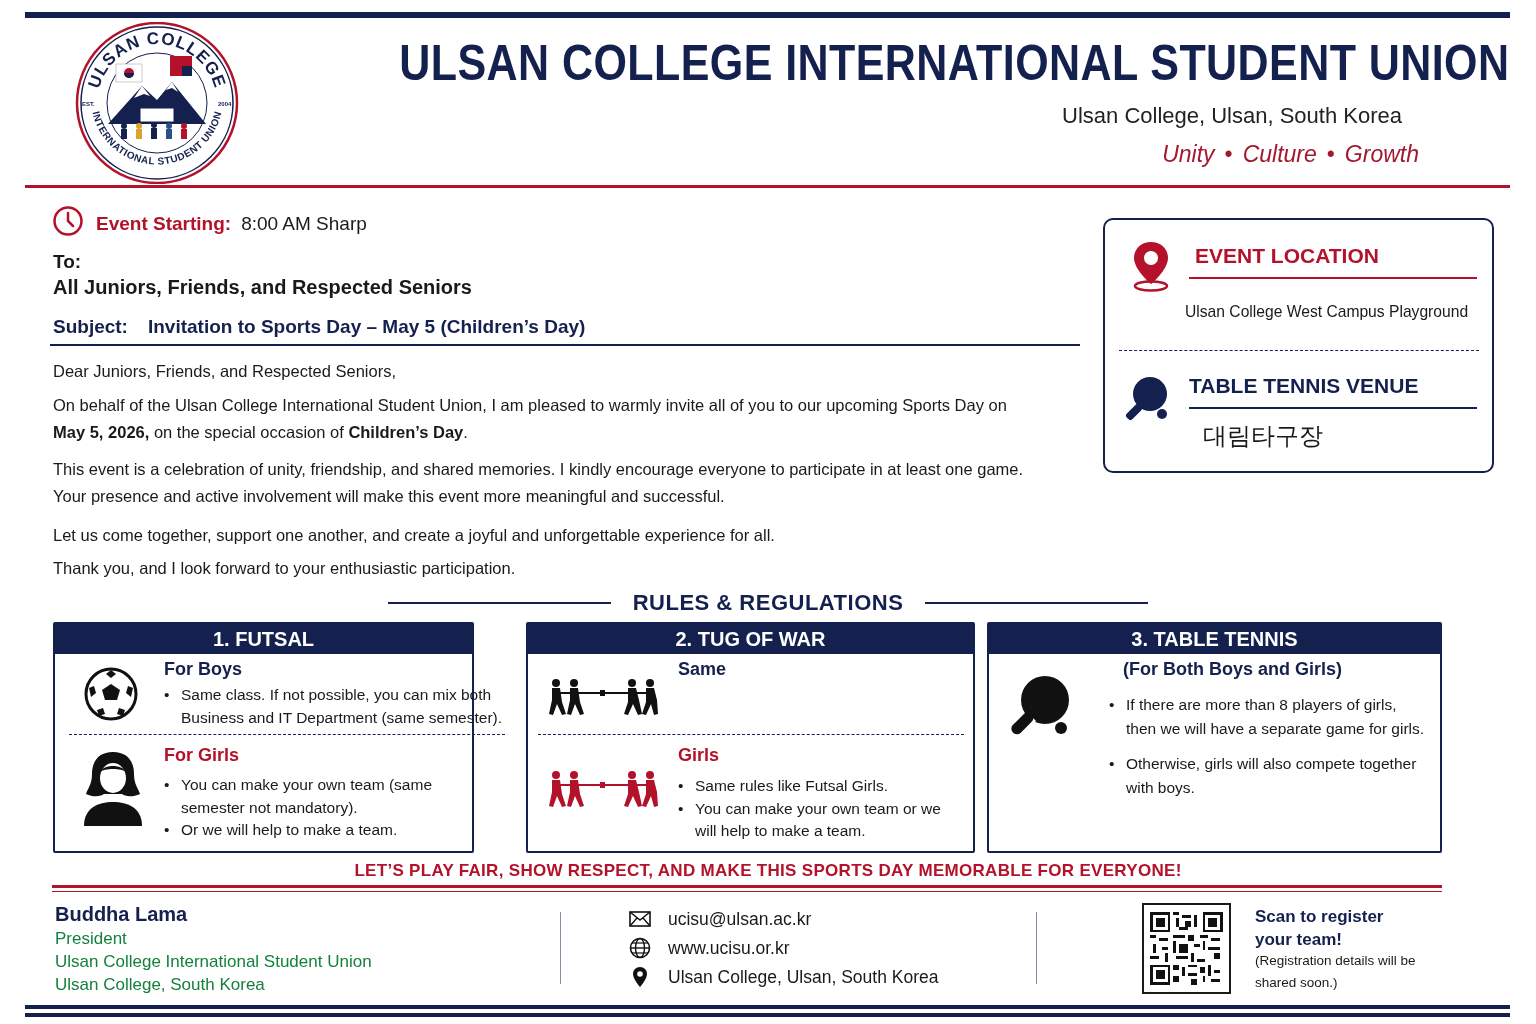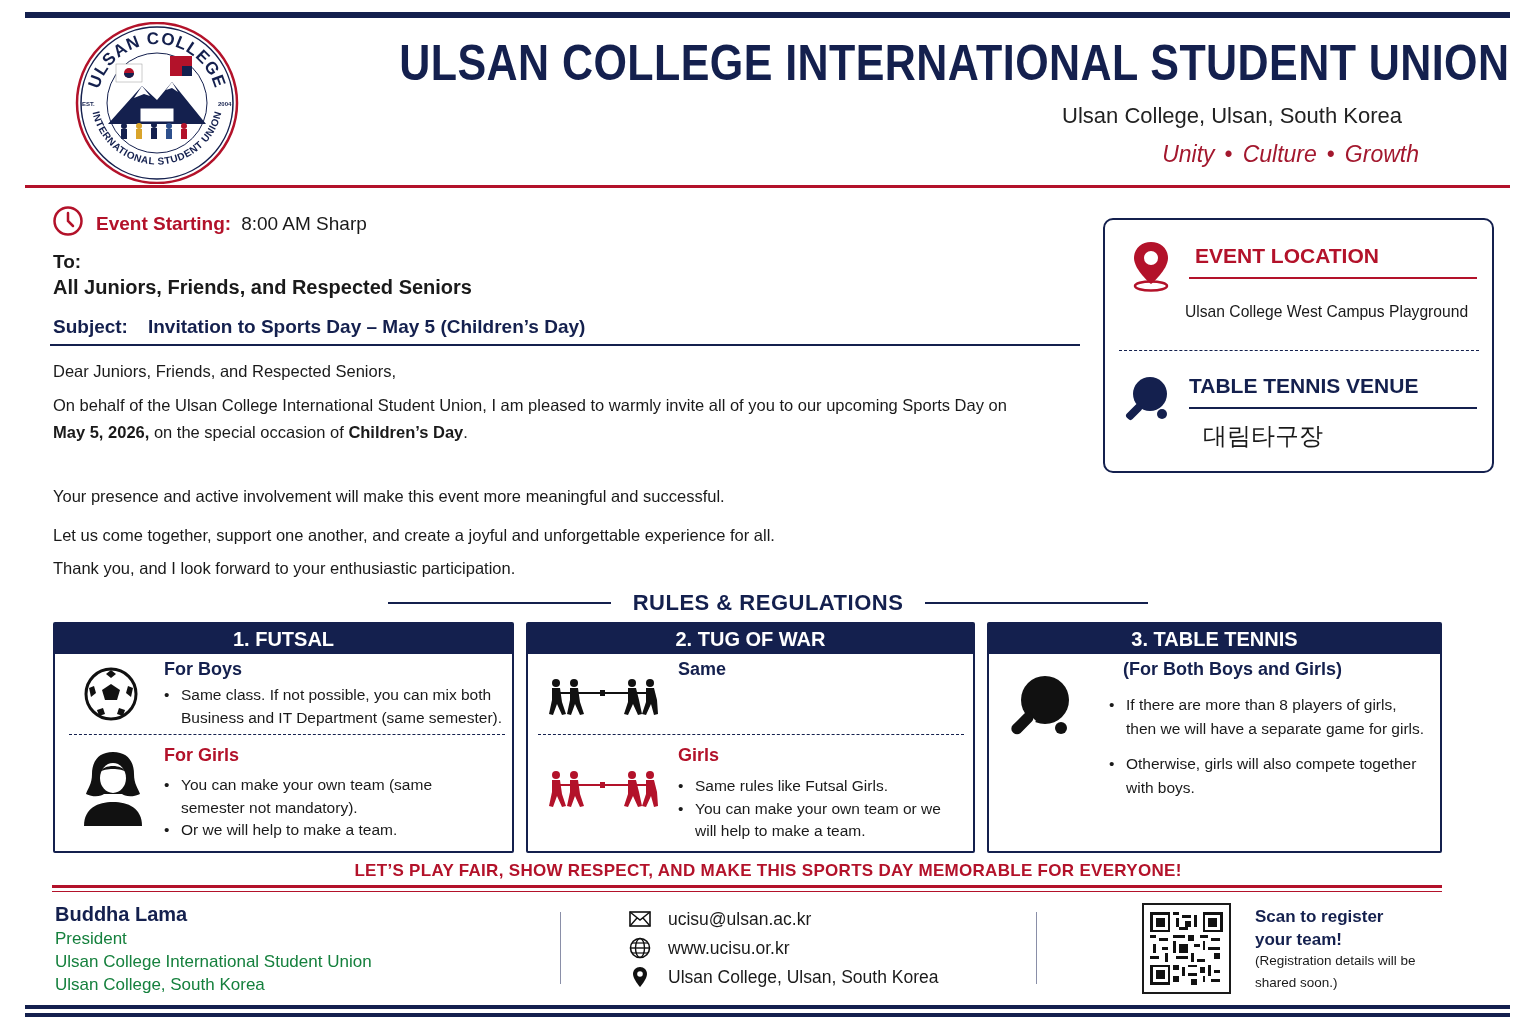--- a/index.html
+++ b/index.html
@@ -150,21 +150,21 @@
   <span class="s-label">Subject:</span><span>Invitation to Sports Day – May 5 (Children’s Day)</span>
 </div>
 <div class="subject-rule"></div>
 
 <div class="para" style="top:358px;">Dear Juniors, Friends, and Respected Seniors,</div>
 <div class="para" style="top:392px;">
   <span>On behalf of the Ulsan College International Student Union, I am pleased to warmly invite all of you to our upcoming Sports Day on</span><br>
   <b>May 5, 2026,</b><span> on the special occasion of </span><b>Children’s Day</b><span>.</span>
 </div>
 <div class="para" style="top:456px;">
-  <br>
+  <span>This event is a celebration of unity, friendship, and shared memories. I kindly encourage everyone to participate in at least one game.</span><br>
   <span>Your presence and active involvement will make this event more meaningful and successful.</span>
 </div>
 <div class="para" style="top:522px;">Let us come together, support one another, and create a joyful and unforgettable experience for all.</div>
 <div class="para" style="top:555px;">Thank you, and I look forward to your enthusiastic participation.</div>
 
 <div class="loc-box">
   <span class="loc-pin">
     <svg width="40" height="52" viewBox="0 0 40 52">
         <path d="M20 2 C10 2 3 9 3 18 C3 30 20 44 20 44 C20 44 37 30 37 18 C37 9 30 2 20 2 Z" fill="#b3122a"></path>
         <circle cx="20" cy="18" r="7" fill="#fff"></circle>
@@ -186,21 +186,21 @@
   <div class="loc-rule-navy"></div>
   <div class="tt-value">대림타구장</div>
 </div>
 
 <div class="rules-head">
   <div class="line"></div>
   <div class="text">RULES &amp; REGULATIONS</div>
   <div class="line"></div>
 </div>
 
-<div class="card" style="left:53px; width:461px; height:231px;">
+<div class="card" style="left:53px; width:421px; height:231px;">
   <div class="card-head">1. FUTSAL</div>
   <span style="position:absolute; left:28px; top:42px;">
     <svg width="56" height="56" viewBox="0 0 56 56">
         <circle cx="28" cy="28" r="25" fill="#fff" stroke="#111" stroke-width="3"></circle>
         <polygon points="28,18 37,24 34,34 22,34 19,24" fill="#111"></polygon>
         <polygon points="28,4 33,8 28,12 23,8" fill="#111"></polygon>
         <polygon points="6,22 11,20 13,27 8,31" fill="#111"></polygon>
         <polygon points="50,22 45,20 43,27 48,31" fill="#111"></polygon>
         <polygon points="14,44 20,42 22,48 16,50" fill="#111"></polygon>
         <polygon points="42,44 36,42 34,48 40,50" fill="#111"></polygon>

